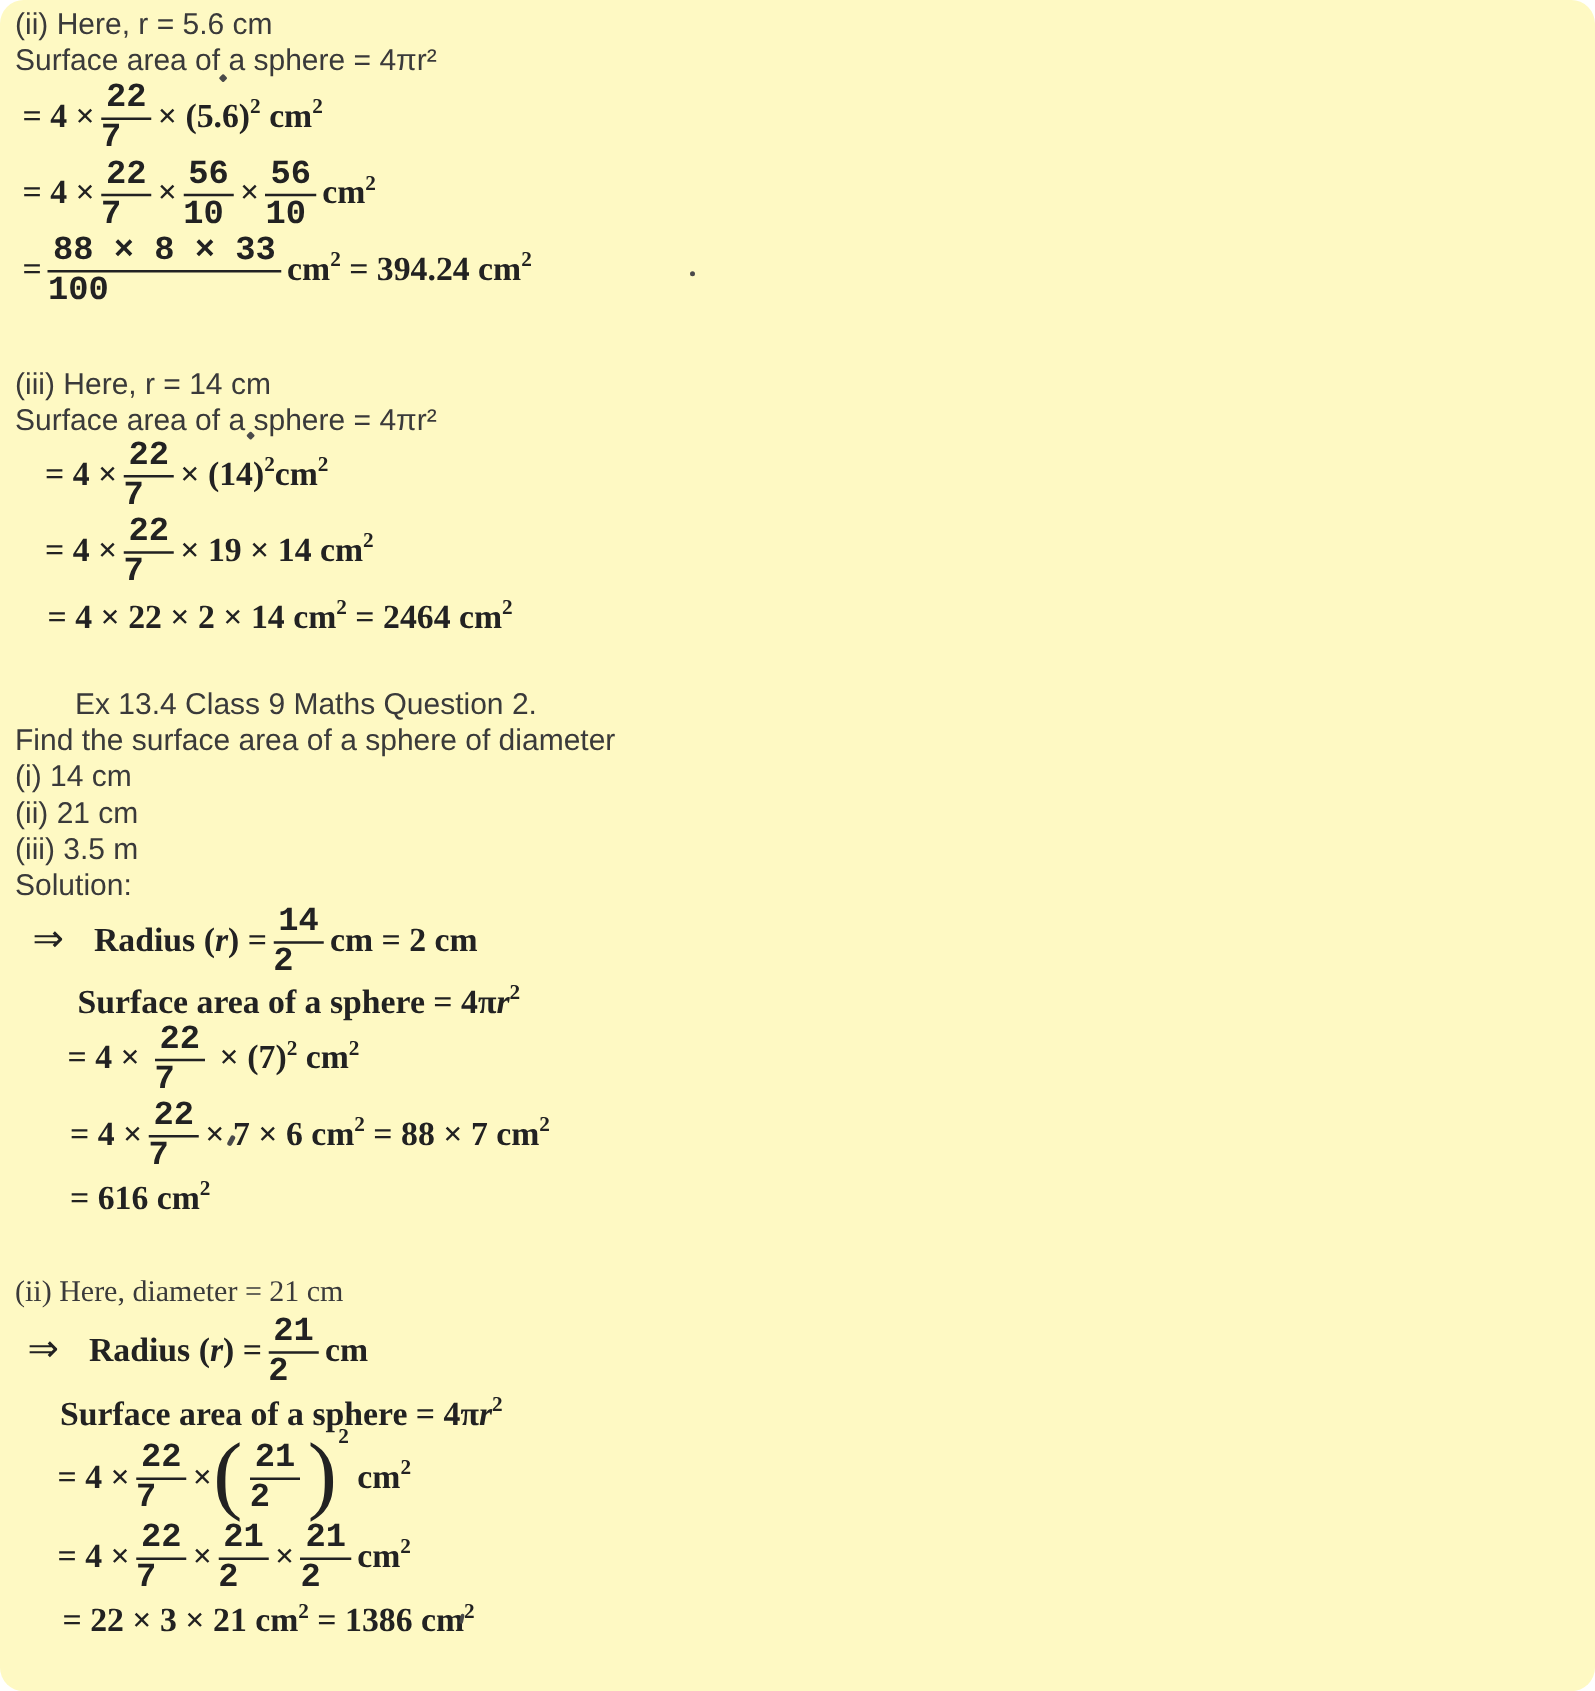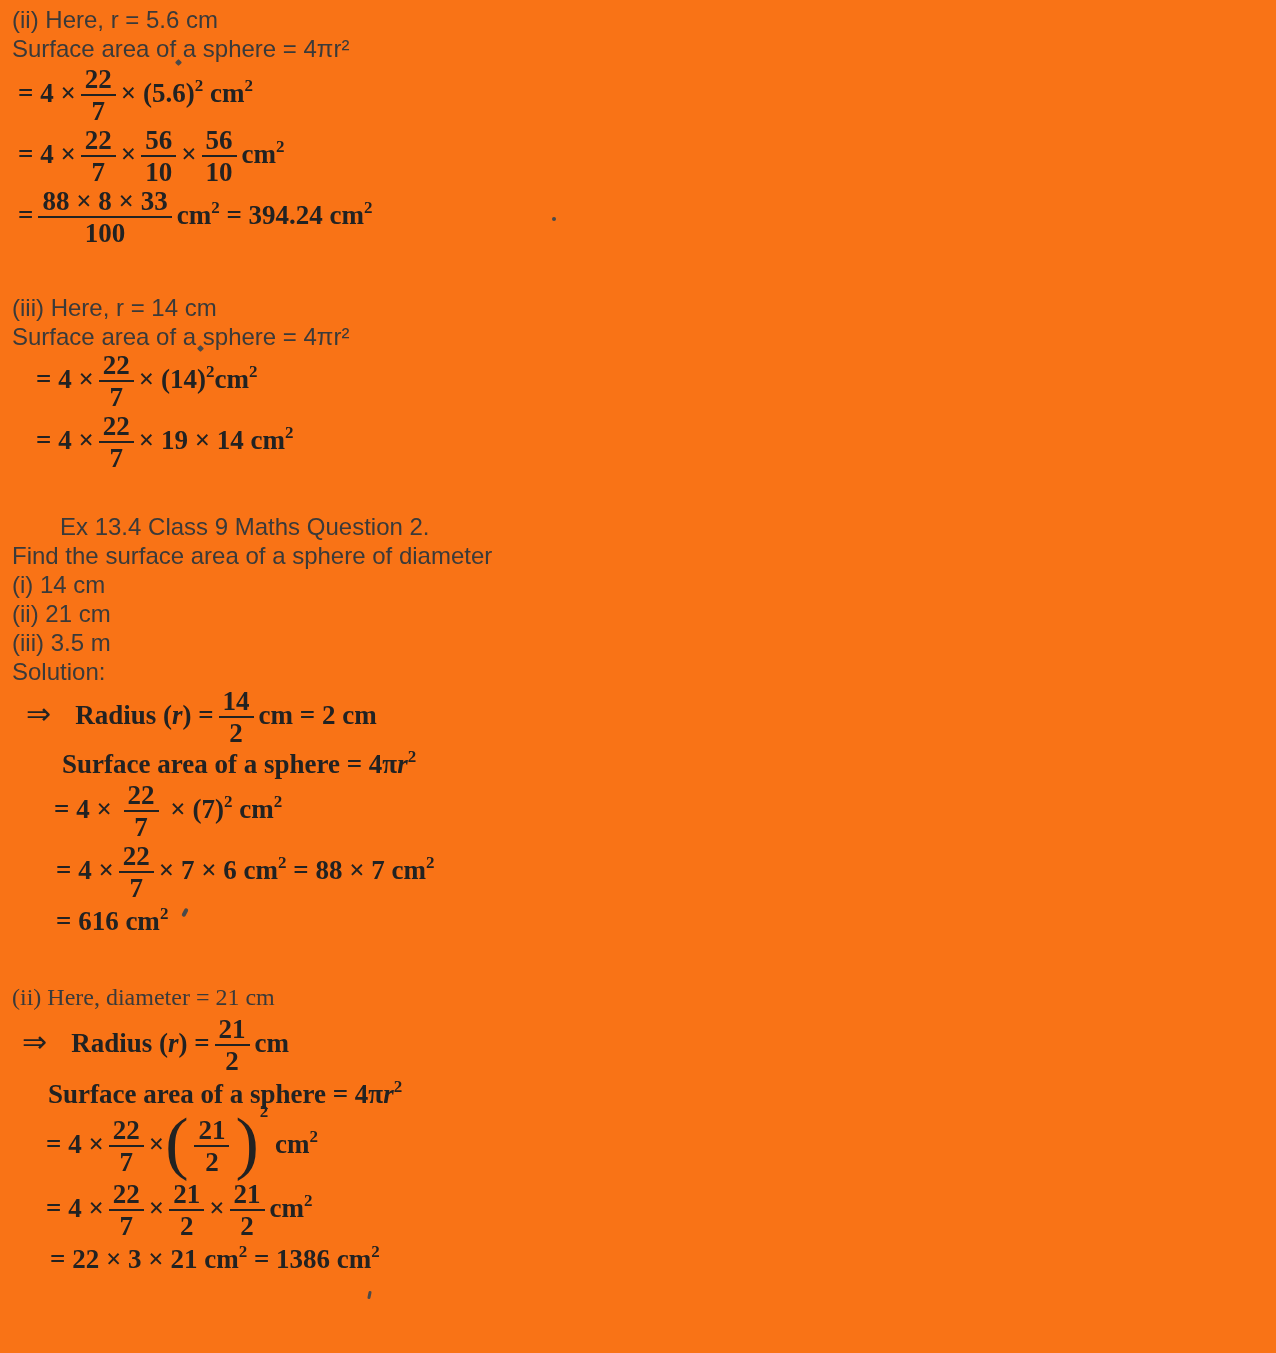--- a/index.html
+++ b/index.html
@@ -1,31 +1,31 @@
 <!DOCTYPE html>
 <html><head>
 <meta charset="utf-8">
 <style>
   html,body { margin:0; padding:0; background:#ffffff; }
   .page {
     position:relative; width:1276px; height:1353px; overflow:hidden;
-    background:#f97316; font-family:"Liberation Sans", sans-serif; color:#3a3a3a;
+    background:#fef9c3; font-family:"Liberation Sans", sans-serif; color:#3a3a3a;border-radius:19px;
   }
   .inner { padding:5px 0 0 12px; }
 
   
   p.t { margin:0; font-size:24px; line-height:29px; }
 
   
   .m {
     font-family:"Liberation Serif", serif; font-weight:bold; color:#222222;
     font-size:27px; line-height:31px;
   }
   .m .mtxt { white-space:pre; }
-  .frac { display:inline-block; vertical-align:middle; text-align:center; margin:0 5px; }
+  .frac { display:inline-block; vertical-align:middle; text-align:left; margin:0 5px;font-family:Liberation Mono, monospace; }
   .frac .num { display:block; padding:0 4px 1px; border-bottom:2px solid #222222; line-height:27px; }
   .frac .den { display:block; padding-top:2px; line-height:27px; }
   .sup { font-size:17px; line-height:0; vertical-align:11px; white-space:pre; }
   .sup.hi { vertical-align:36px; }
   .bp { font-size:70px; font-weight:normal; vertical-align:middle; line-height:64px; margin:0 1px; position:relative; top:-4px; }
   .arrow { font-family:"Liberation Sans", sans-serif; font-size:30px; font-weight:normal; margin-right:24px; white-space:pre; }
   .mi { font-style:italic; }
 
   
   #rA0 { margin:3px 0 0 6px; }
@@ -68,20 +68,21 @@
       <div class="m" id="rA0"><span class="mtxt">= 4 ×</span><span class="frac"><span class="num">22</span><span class="den">7</span></span><span class="mtxt">× (5.6)</span><span class="sup">2</span><span class="mtxt"> cm</span><span class="sup">2</span></div>
       <div class="m" id="rA1"><span class="mtxt">= 4 ×</span><span class="frac"><span class="num">22</span><span class="den">7</span></span><span class="mtxt">×</span><span class="frac"><span class="num">56</span><span class="den">10</span></span><span class="mtxt">×</span><span class="frac"><span class="num">56</span><span class="den">10</span></span><span class="mtxt">cm</span><span class="sup">2</span></div>
       <div class="m" id="rA2"><span class="mtxt">=</span><span class="frac"><span class="num">88 × 8 × 33</span><span class="den">100</span></span><span class="mtxt">cm</span><span class="sup">2</span><span class="mtxt"> = 394.24 cm</span><span class="sup">2</span></div>
     </section>
 
     <section>
       <p class="t" id="hB">(iii) Here, r = 14 cm</p>
       <p class="t">Surface area of a sphere = 4πr²</p>
       <div class="m" id="rB0"><span class="mtxt">= 4 ×</span><span class="frac"><span class="num">22</span><span class="den">7</span></span><span class="mtxt">× (14)</span><span class="sup">2</span><span class="mtxt">cm</span><span class="sup">2</span></div>
       <div class="m" id="rB1"><span class="mtxt">= 4 ×</span><span class="frac"><span class="num">22</span><span class="den">7</span></span><span class="mtxt">× 19 × 14 cm</span><span class="sup">2</span></div>
+      <div class="m" id="rB2"><span class="mtxt">= 4 × 22 × 2 × 14 cm</span><span class="sup">2</span><span class="mtxt"> = 2464 cm</span><span class="sup">2</span></div>
     </section>
 
     <section>
       <p class="t" id="hC">Ex 13.4 Class 9 Maths Question 2.</p>
       <p class="t">Find the surface area of a sphere of diameter</p>
       <p class="t">(i) 14 cm</p>
       <p class="t">(ii) 21 cm</p>
       <p class="t">(iii) 3.5 m</p>
       <p class="t">Solution:</p>
 

